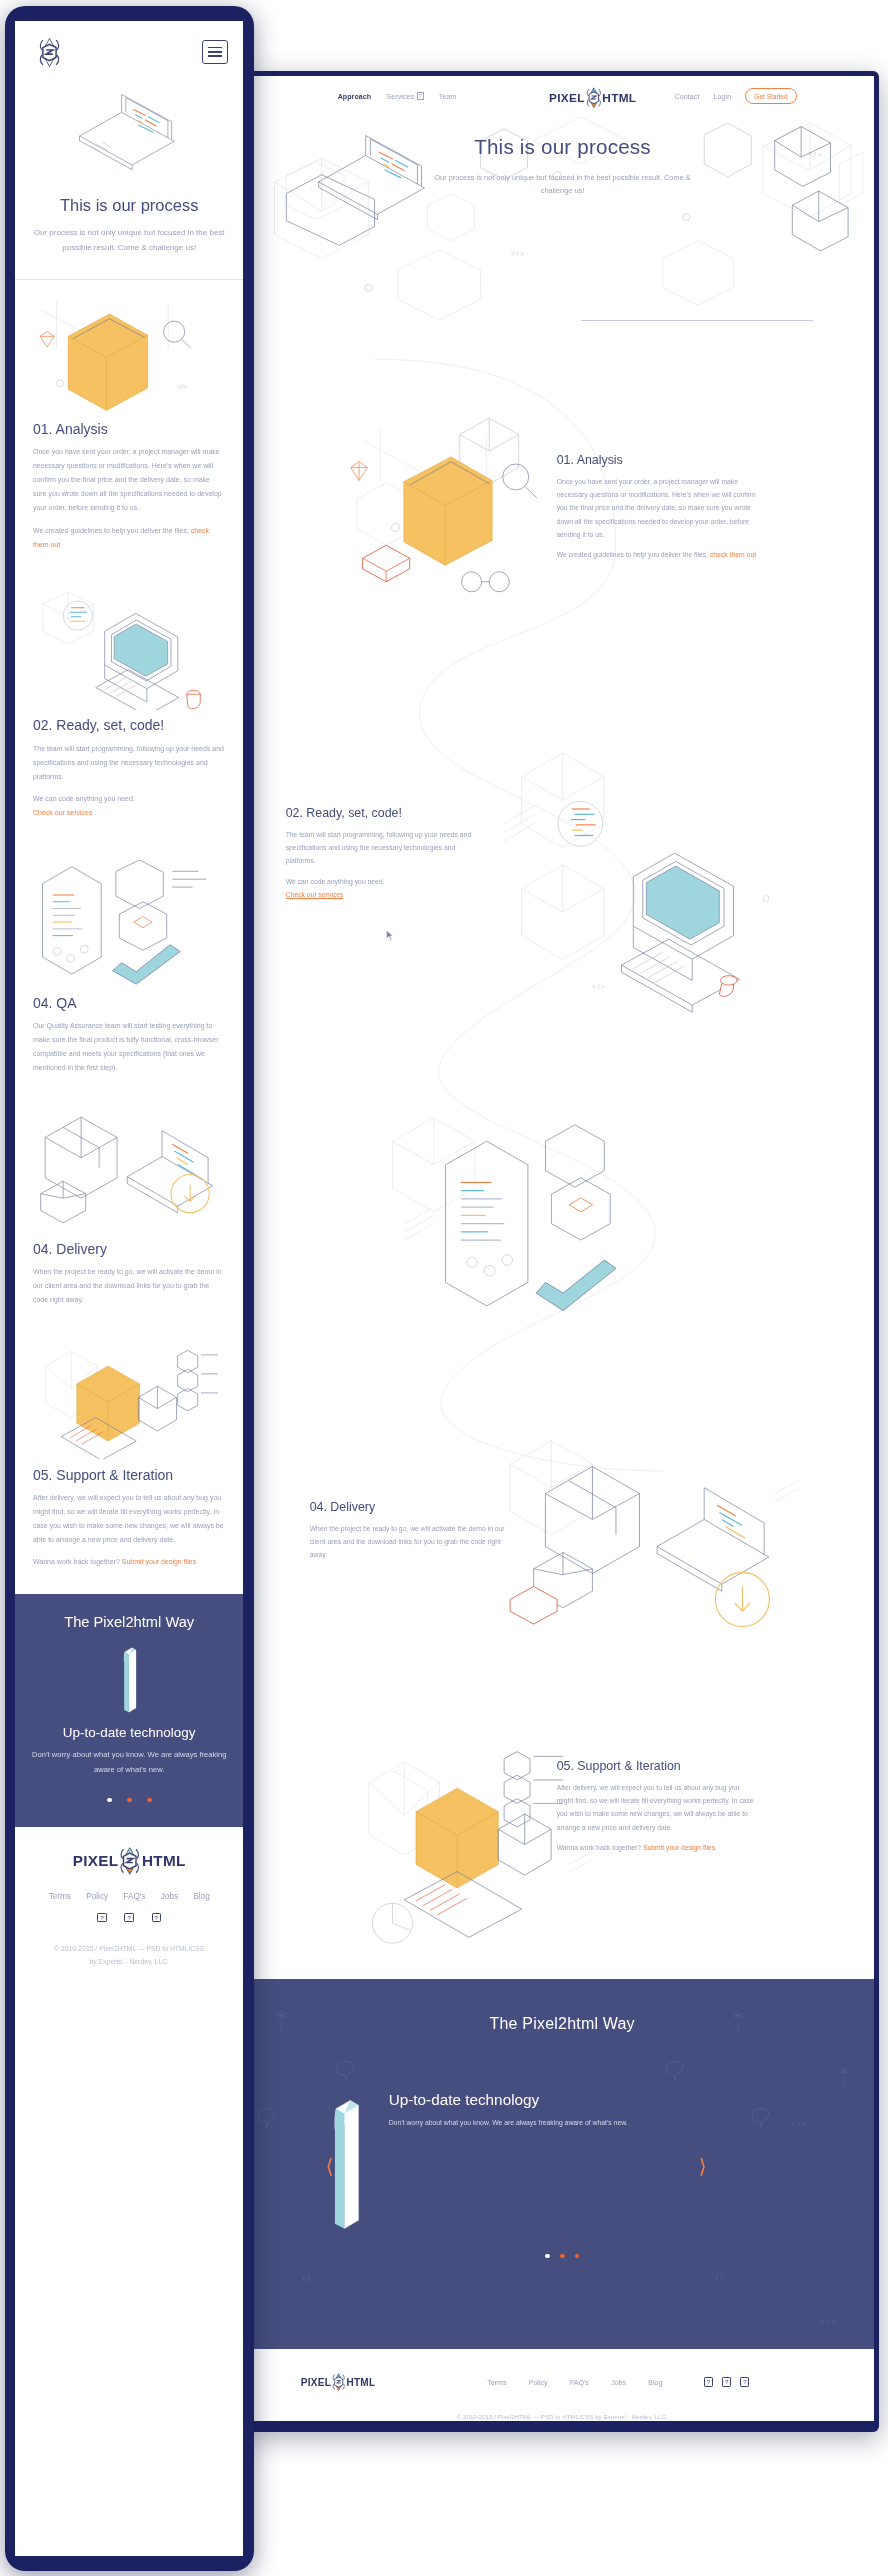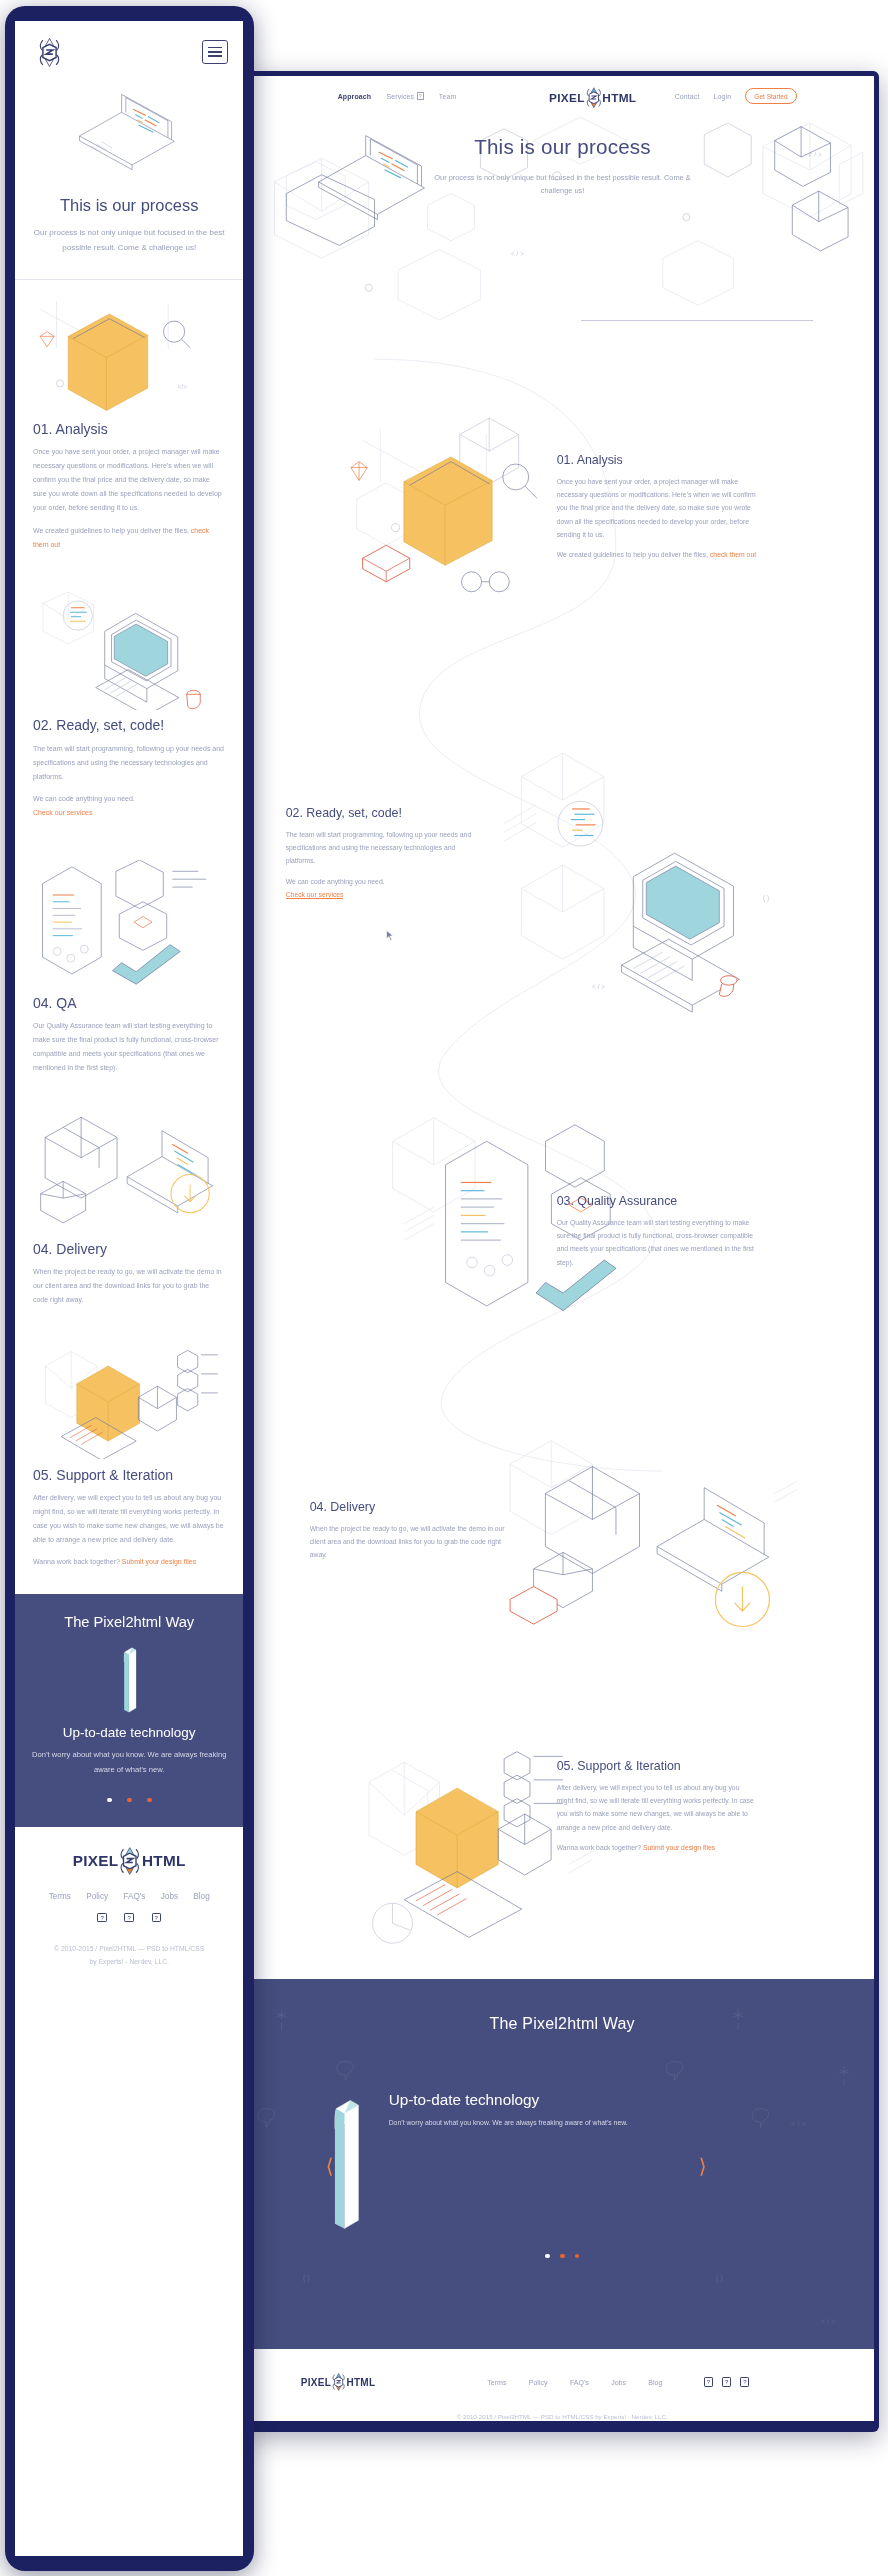--- a/index.html
+++ b/index.html
@@ -359,24 +359,20 @@
         </g>
         <g stroke="#f08046" fill="none" stroke-width="1.4">
             <path d="M340 168 L360 156 L380 168 L360 180 Z"></path>
           </g>
 
         <path d="M300 300 L330 318 L400 262 L420 276 L330 348 L284 318 Z" fill="#9fd6dd" stroke="#6d7499" stroke-width="1.2"></path>
         <g class="lnl">
             <path d="M60 200 L110 172 M60 214 L110 186 M60 228 L110 200"></path>
           </g>
       </svg>
-      <div class="dstep" style="left:306px;top:1118px;">
-        <h2>03. Quality Assurance</h2>
-        <p>Our Quality Assurance team will start testing everything to make sure the final product is fully functional, cross-browser compatible and meets your specifications (that ones we mentioned in the first step).</p>
-      </div>
 
       <div class="dstep" style="left:59px;top:1424px;">
         <h2>04. Delivery</h2>
         <p>When the project be ready to go, we will activate the demo in our client area and the download links for you to grab the code right away.</p>
       </div>
       <svg class="ill" style="left:247px;top:1347px;width:330px;height:247px;" viewBox="0 0 560 420" width="330" height="247">
         <g class="lnl">
           <path d="M20 70 L90 30 L160 70 L160 150 L90 190 L20 150 Z"></path>
           <path d="M90 30 L90 110 M20 70 L90 110 L160 70"></path>
         </g>

